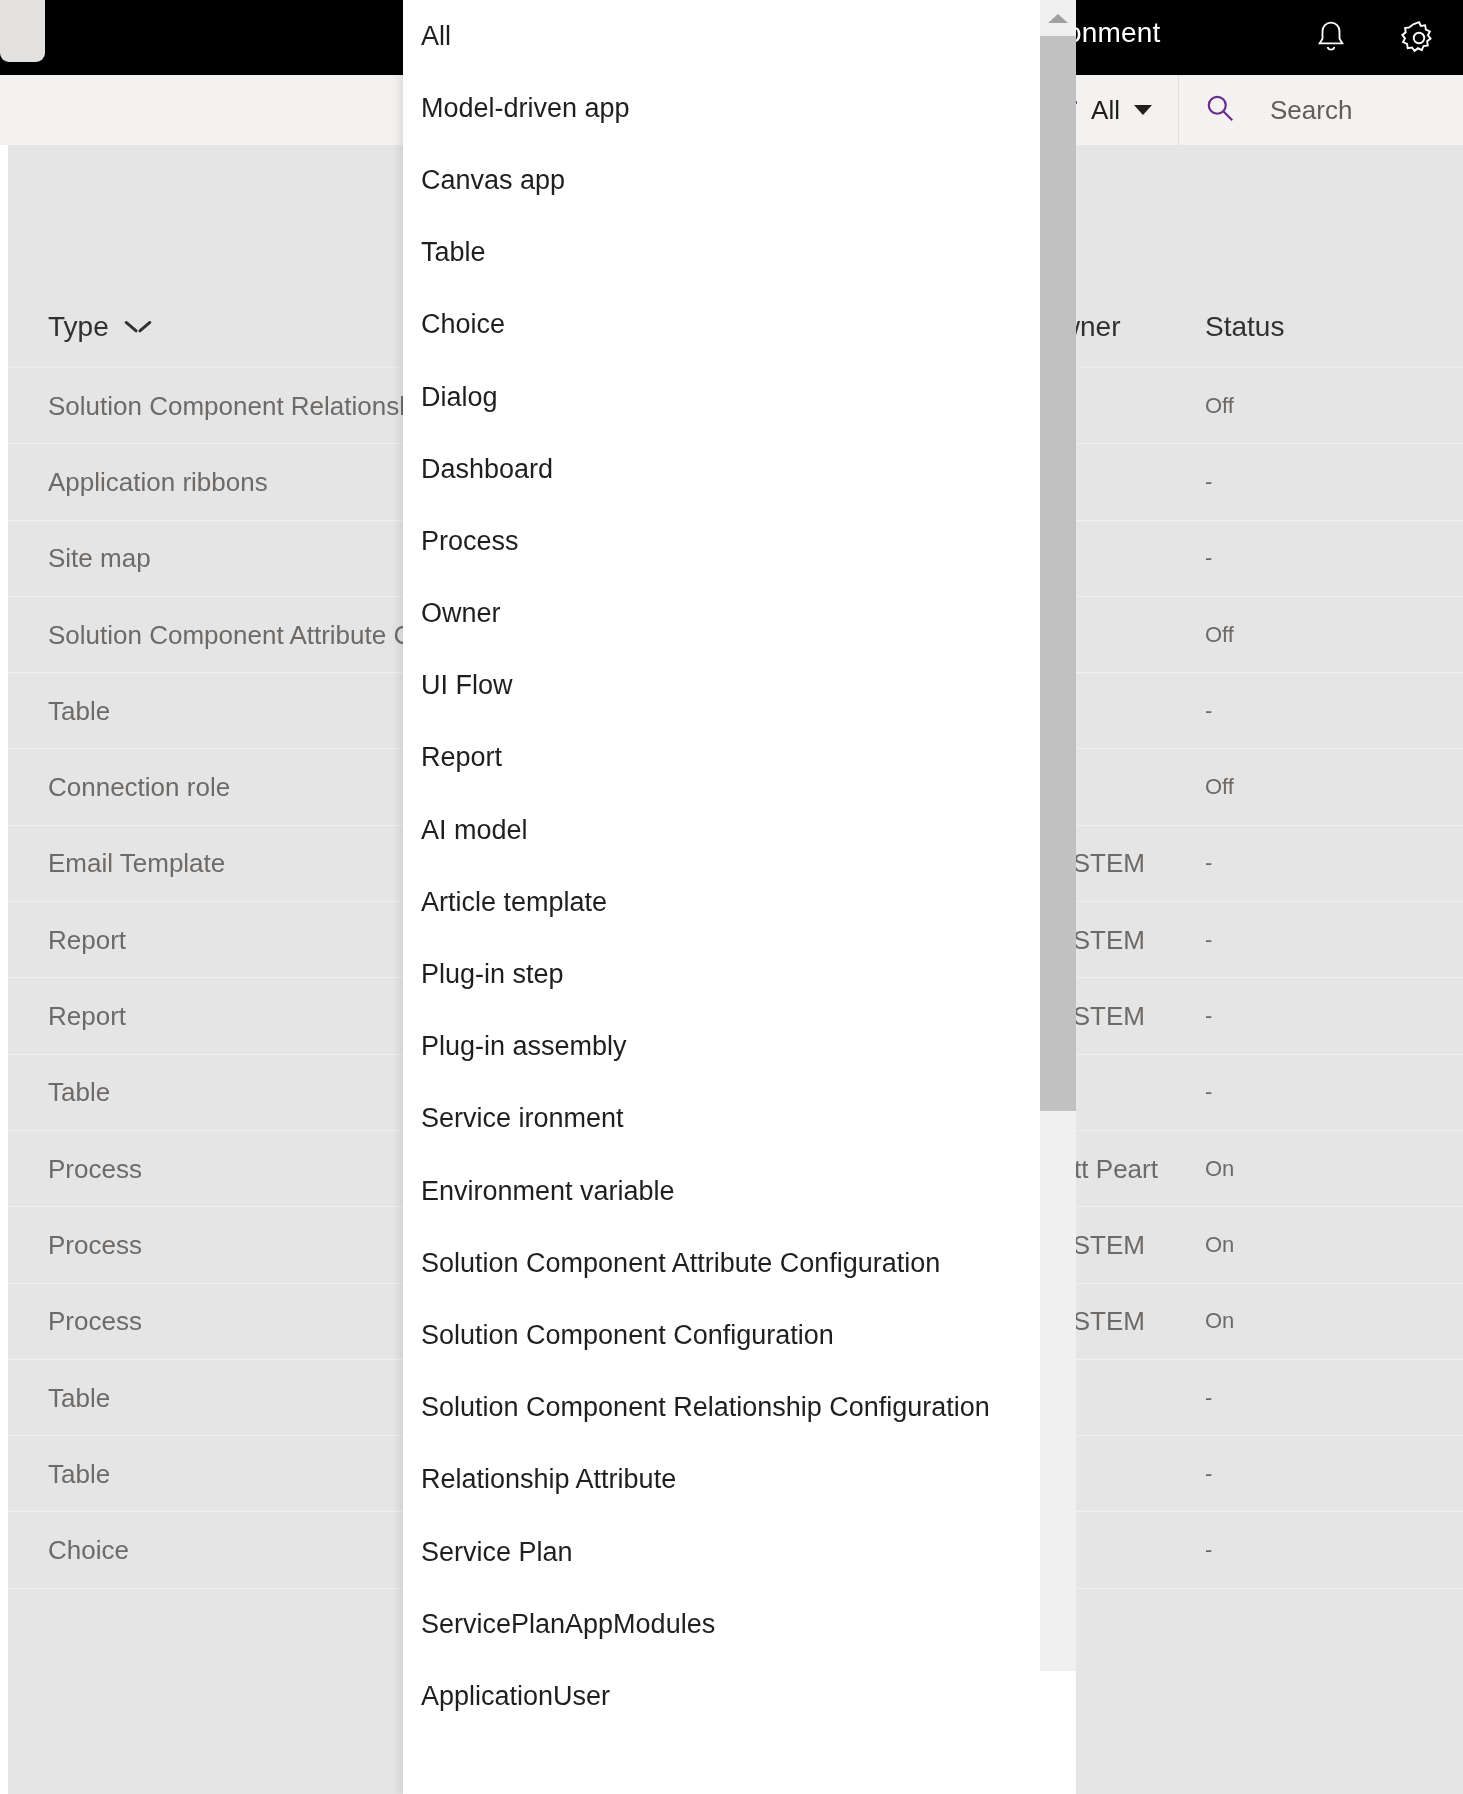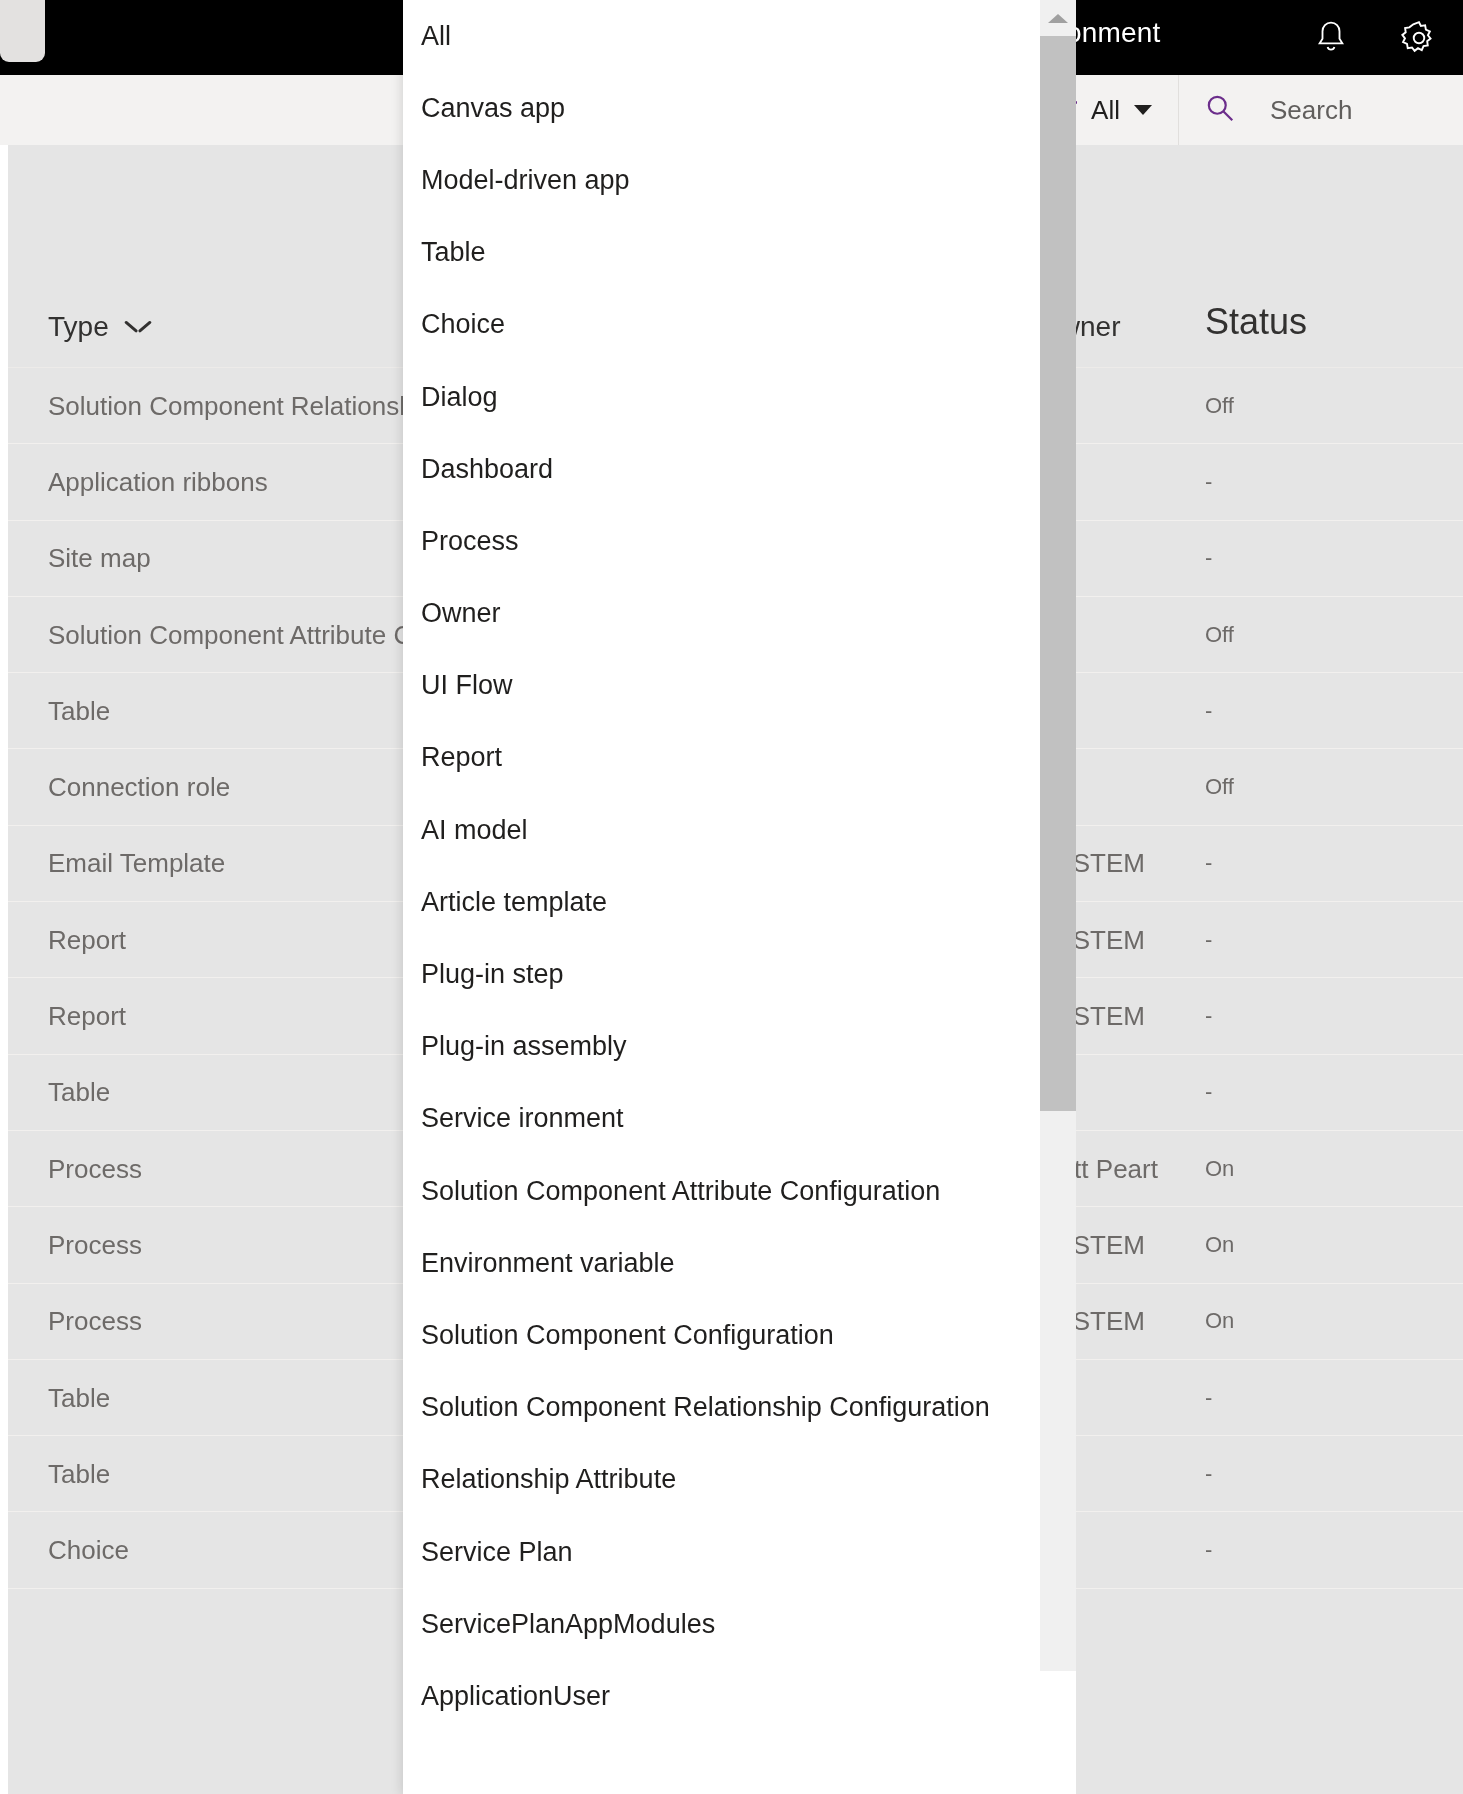--- a/index.html
+++ b/index.html
@@ -71,21 +71,21 @@
   .col-type{position:absolute;left:40px;bottom:24px;display:flex;align-items:center;gap:16px;}
   .col-type .lbl{font-size:28px;color:#323130;}
   .chev-line{width:26px;height:15px;position:relative;}
   .chev-line:before,.chev-line:after{
     content:"";position:absolute;top:0;width:16px;height:3px;background:#323130;border-radius:2px;
   }
   .chev-line:before{left:0;transform:rotate(40deg);transform-origin:left center;}
   .chev-line:after{right:0;transform:rotate(-40deg);transform-origin:right center;}
 
   .col-owner{position:absolute;left:1030px;bottom:24px;font-size:28px;color:#323130;}
-  .col-status{position:absolute;left:1197px;bottom:24px;font-size:36px;color:#323130;}
+  .col-status{position:absolute;left:1197px;bottom:24px;font-size:28px;color:#323130;}
 
   .rows{position:absolute;left:0;top:223px;width:1463px;}
   .row{
     position:relative;height:75.3px;border-bottom:1px solid #f2f0ee;
   }
   .cell-type{
     position:absolute;left:40px;top:50%;transform:translateY(-50%);
     font-size:26px;color:#6d6a68;white-space:nowrap;
   }
   .cell-owner{
@@ -267,37 +267,37 @@
         <div class="cell-type">Choice</div>
         <div class="cell-owner">-</div>
         <div class="cell-status">-</div>
       </div>
     </div>
 </div>
 
 <div class="dropdown">
   <div class="dd-list" id="dd-list">
       <div class="dd-item">All</div>
+      <div class="dd-item">Model-driven app</div>
       <div class="dd-item">Canvas app</div>
-      <div class="dd-item">Model-driven app</div>
       <div class="dd-item">Table</div>
       <div class="dd-item">Choice</div>
       <div class="dd-item">Dialog</div>
       <div class="dd-item">Dashboard</div>
       <div class="dd-item">Process</div>
       <div class="dd-item">Owner</div>
       <div class="dd-item">UI Flow</div>
       <div class="dd-item">Report</div>
       <div class="dd-item">AI model</div>
       <div class="dd-item">Article template</div>
       <div class="dd-item">Plug-in step</div>
       <div class="dd-item">Plug-in assembly</div>
       <div class="dd-item">Service ironment</div>
+      <div class="dd-item">Environment variable</div>
       <div class="dd-item">Solution Component Attribute Configuration</div>
-      <div class="dd-item">Environment variable</div>
       <div class="dd-item">Solution Component Configuration</div>
       <div class="dd-item">Solution Component Relationship Configuration</div>
       <div class="dd-item">Relationship Attribute</div>
       <div class="dd-item">Service Plan</div>
       <div class="dd-item">ServicePlanAppModules</div>
       <div class="dd-item">ApplicationUser</div>
     </div>
 </div>
 
 <div class="sbar">

